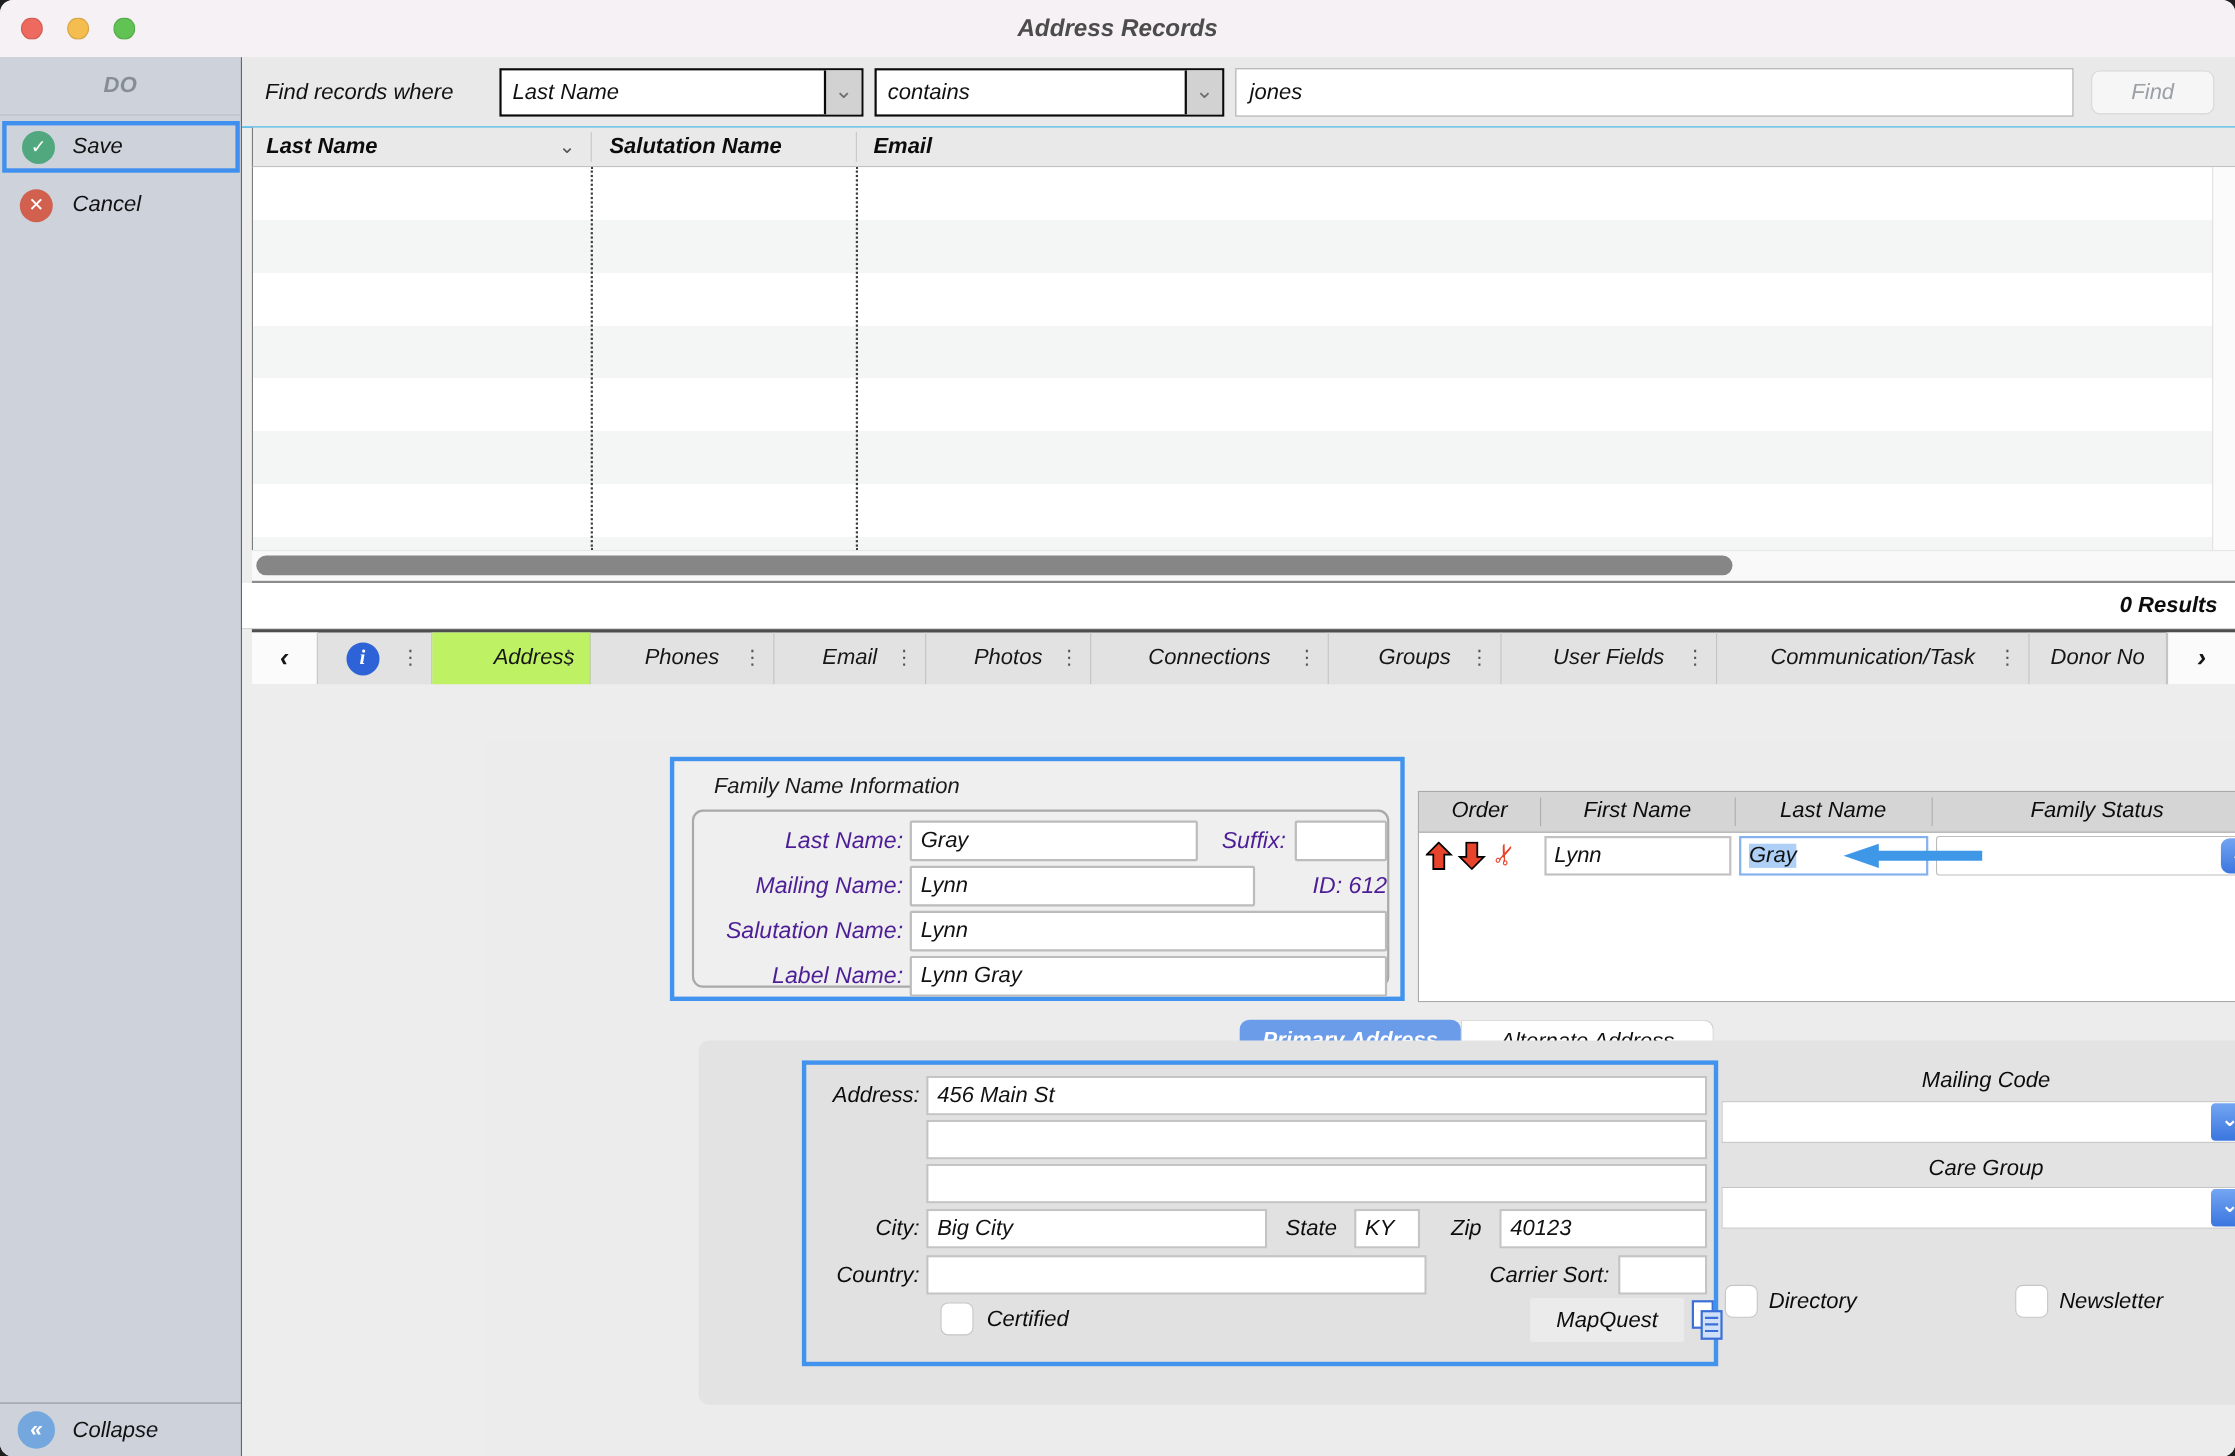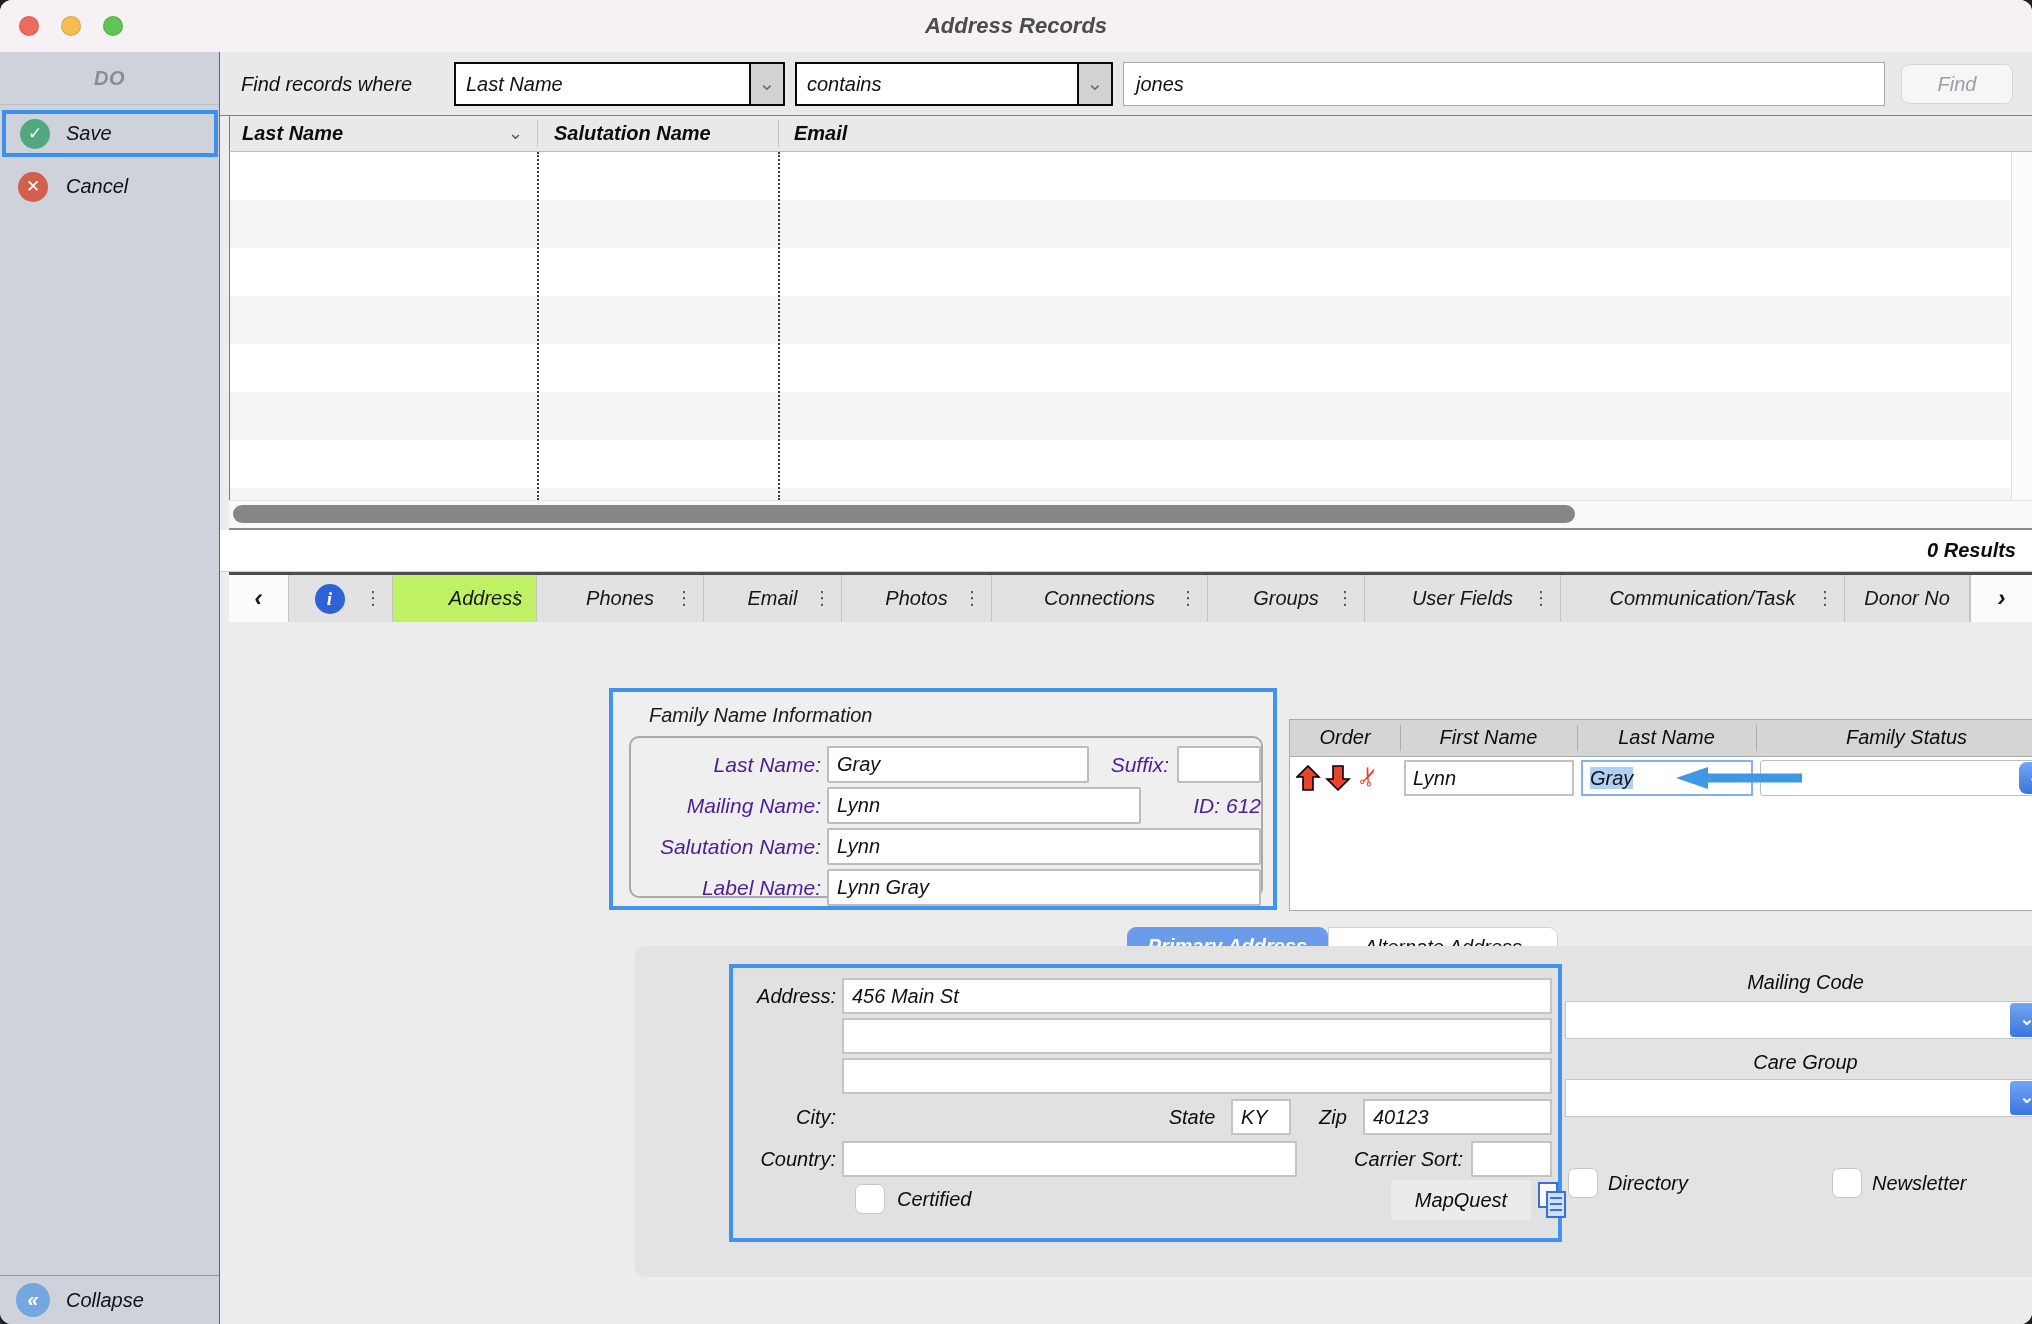--- a/index.html
+++ b/index.html
@@ -227,20 +227,21 @@
 
       <div class="gray-panel"></div>
 
       <div class="bluebox addr-box" style="left:289px;top:290px;width:833px;height:278px;">
         <span class="alabel" style="left:4px;top:10px;width:99px;">Address:</span>
         <div class="ainput" style="left:109px;top:10px;width:710px;height:36px;">456 Main St</div>
         <div class="ainput" style="left:109px;top:50px;width:710px;height:36px;"></div>
         <div class="ainput" style="left:109px;top:90px;width:710px;height:36px;"></div>
 
         <span class="alabel" style="left:4px;top:131px;width:99px;">City:</span>
+        <div class="ainput" style="left:109px;top:131px;width:310px;height:36px;">Big City</div>
         <span class="alabel" style="left:426px;top:131px;width:66px;text-align:center;">State</span>
         <div class="ainput" style="left:498px;top:131px;width:60px;height:36px;">KY</div>
         <span class="alabel" style="left:576px;top:131px;width:48px;text-align:center;">Zip</span>
         <div class="ainput" style="left:630px;top:131px;width:189px;height:36px;">40123</div>
 
         <span class="alabel" style="left:4px;top:173px;width:99px;">Country:</span>
         <div class="ainput" style="left:109px;top:173px;width:455px;height:36px;"></div>
         <span class="alabel" style="left:572px;top:173px;width:158px;">Carrier Sort:</span>
         <div class="ainput" style="left:738px;top:173px;width:81px;height:36px;"></div>
 

